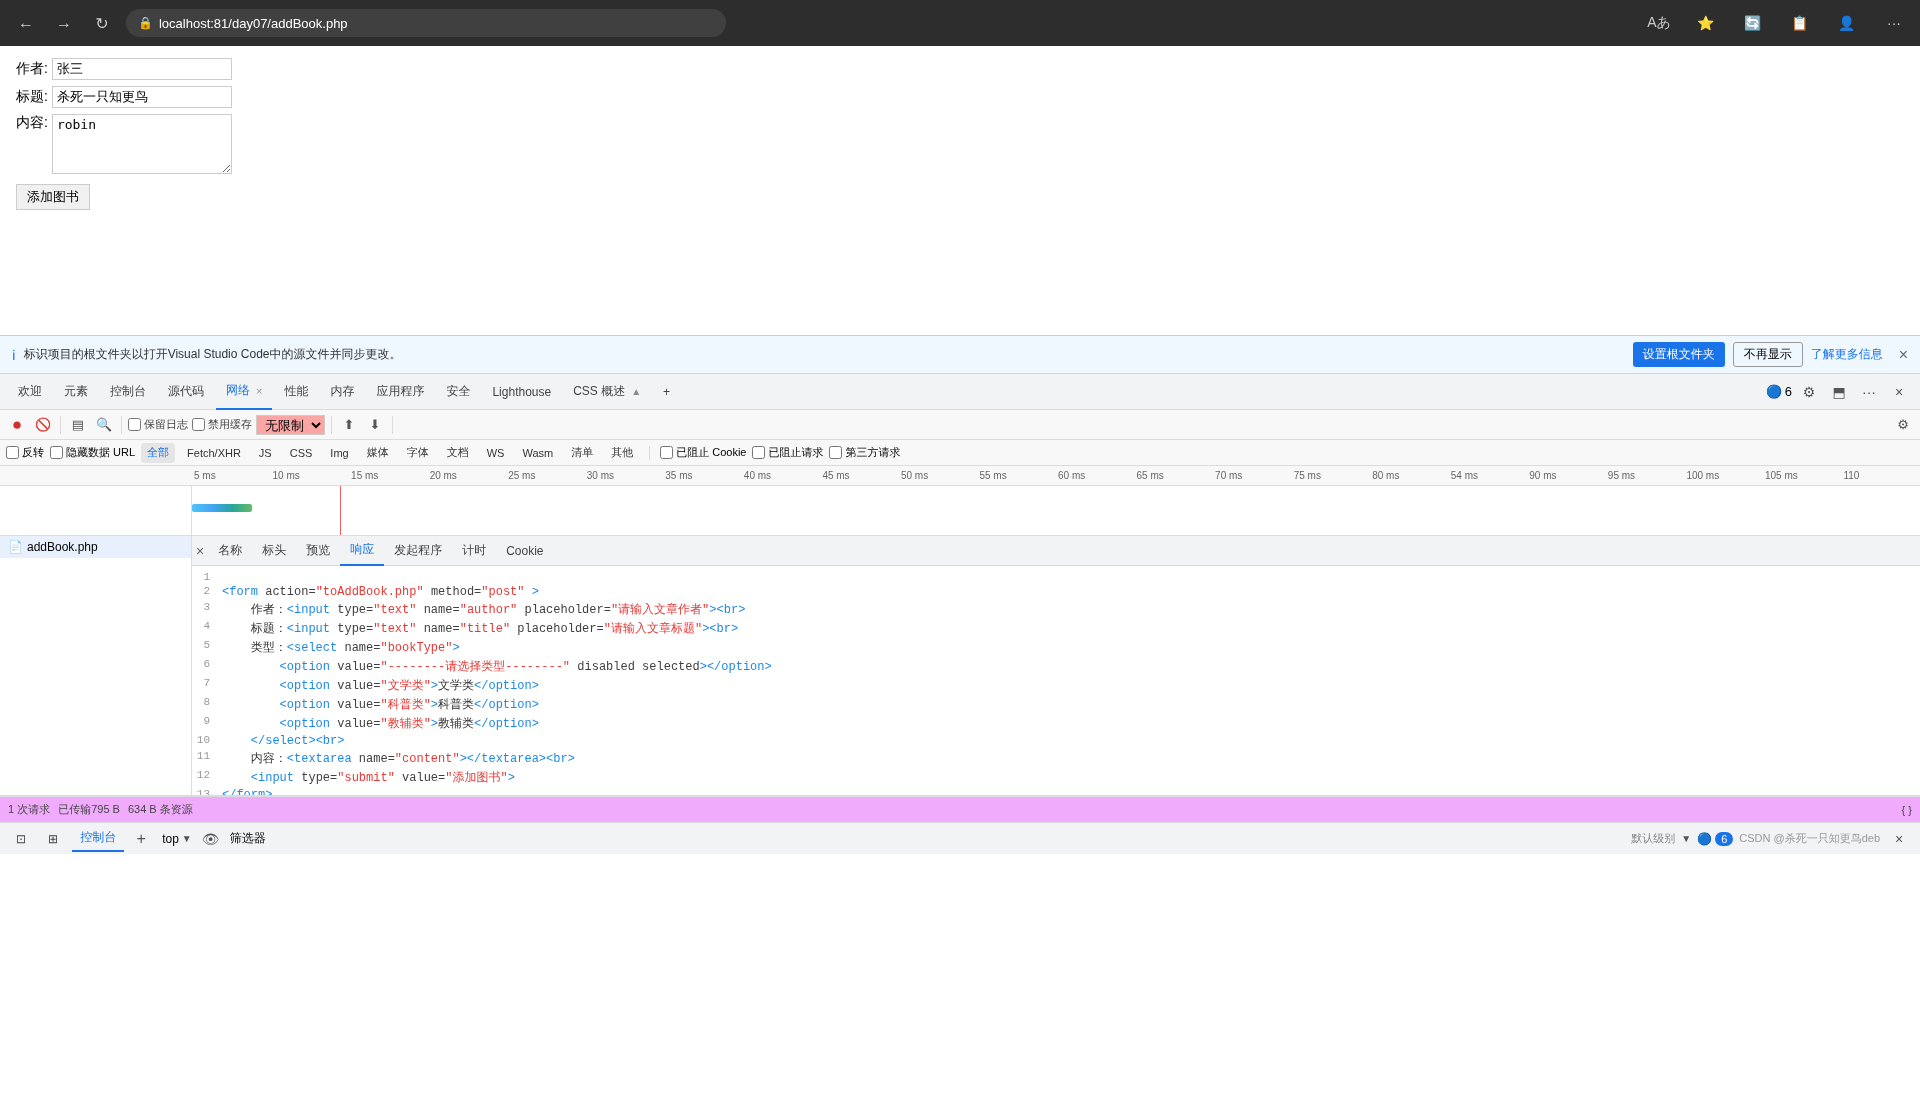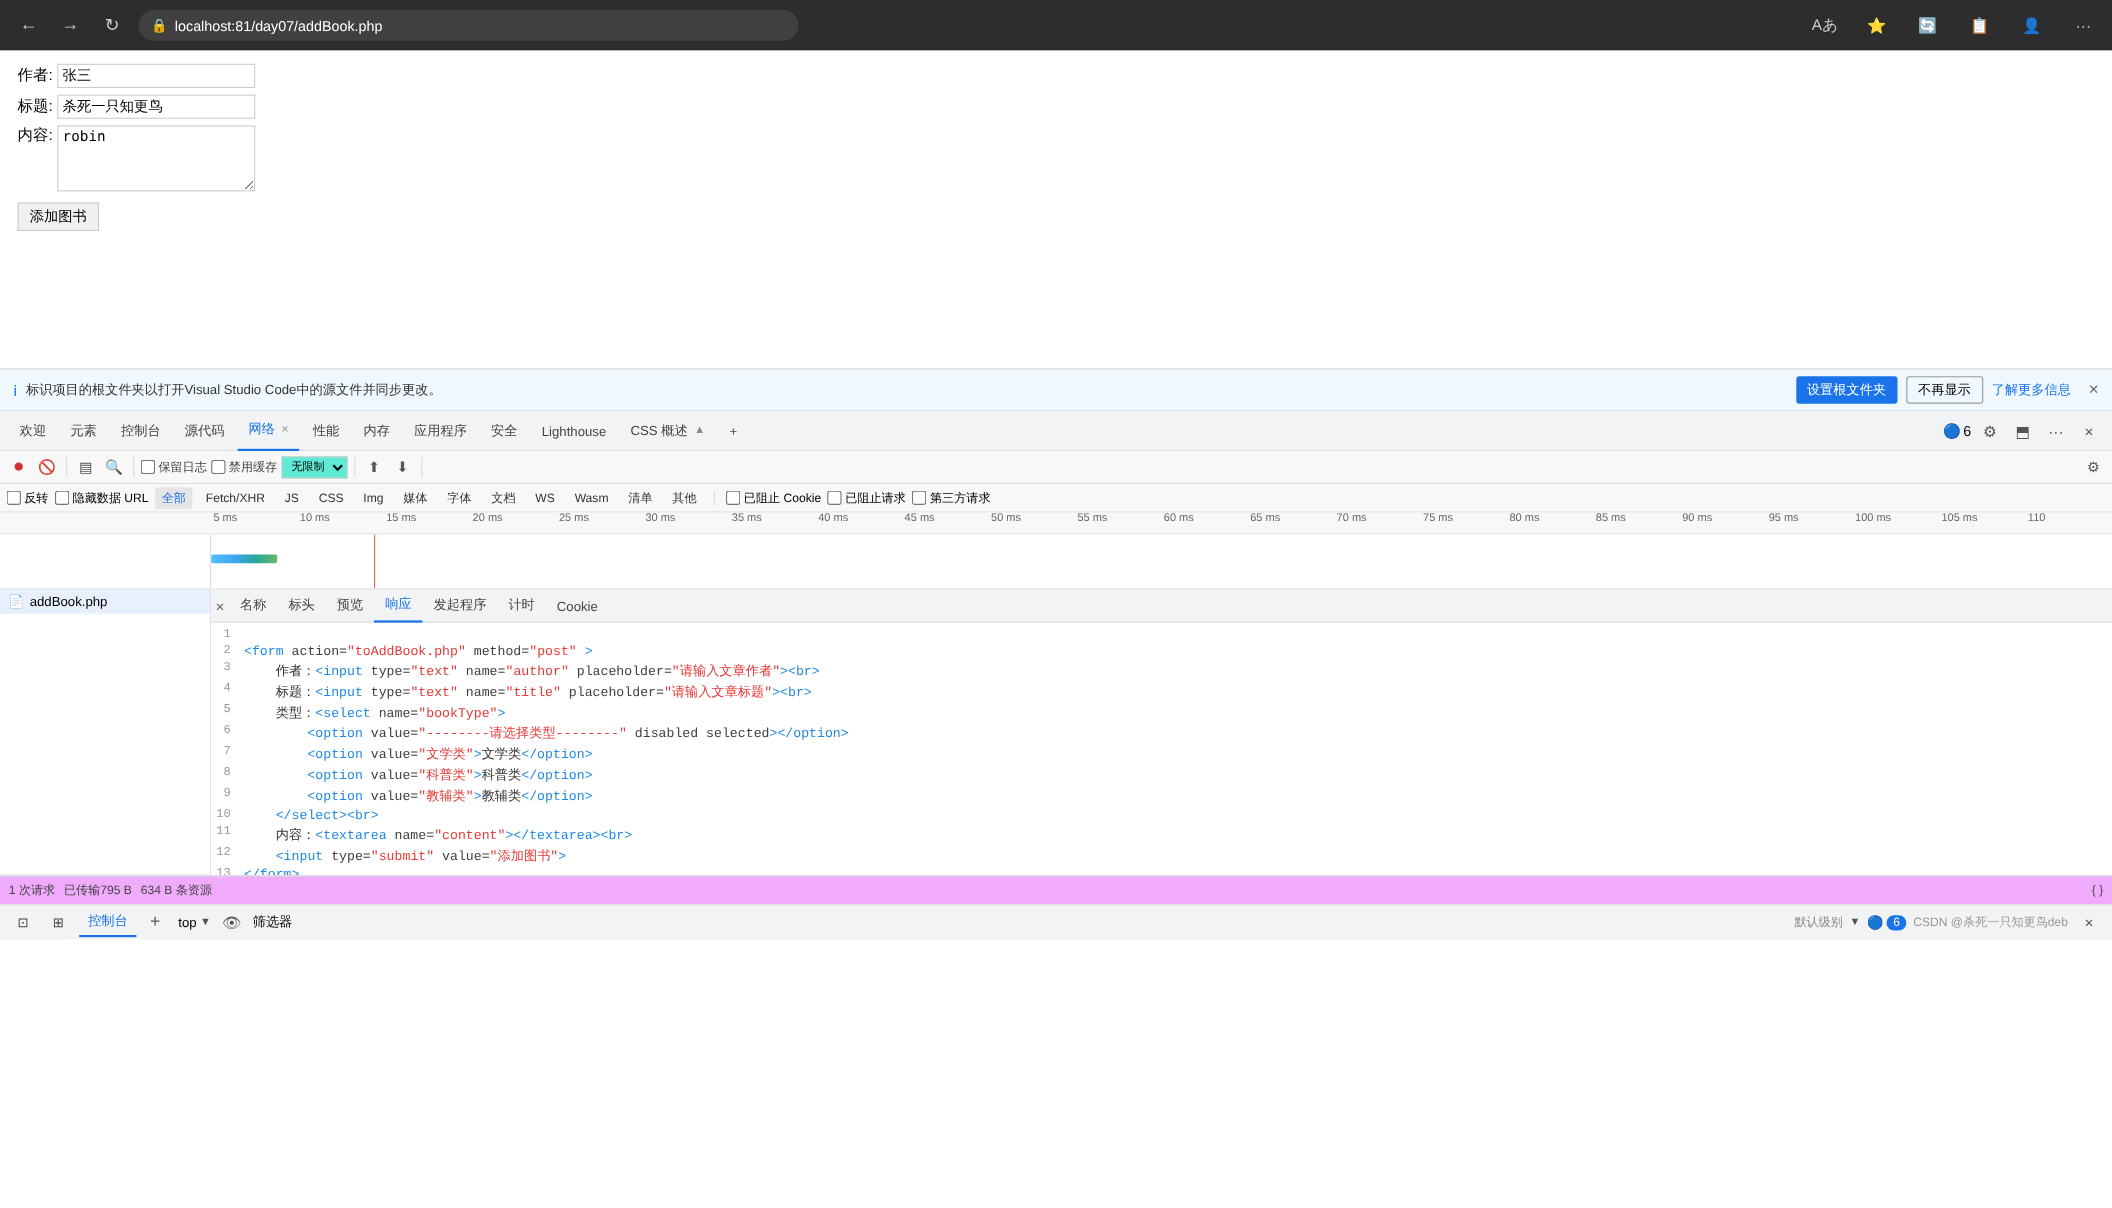--- a/index.html
+++ b/index.html
@@ -209,22 +209,22 @@
       font-size: 13px;
       border-radius: 3px;
       padding: 0;
     }
     .nt-btn.active { color: #d00; }
     .nt-separator { width: 1px; height: 18px; background: #dadce0; margin: 0 2px; }
     .nt-checkbox { font-size: 11px; color: #444; display: flex; align-items: center; gap: 3px; }
     .nt-checkbox input { margin: 0; }
     .nt-select {
       border: 1px solid #ccc;
-      background: #5eead4;
-      font-size: 10px;
+      background: #fca5a5;
+      font-size: 13px;
       padding: 1px 4px;
       height: 20px;
       outline: none;
     }
     .nt-right { margin-left: auto; }
 
     
     .filter-bar {
       background: #f8f8f8;
       border-bottom: 1px solid #dadce0;
@@ -576,38 +576,38 @@
     <span>已阻止请求</span>
   </label>
   <label class="filter-checkbox">
     <input type="checkbox" style="">
     <span>第三方请求</span>
   </label>
 </div>
 
 <div class="timeline-ticks-row">
   <div class="tick-spacer"></div>
-  <div class="tick-labels" style="position:relative;flex:1;display:flex;align-items:flex-start;">
+  <div class="tick-labels" style="position:relative;flex:1;display:flex;align-items:center;">
     <span class="timeline-tick">5 ms</span>
     <span class="timeline-tick">10 ms</span>
     <span class="timeline-tick">15 ms</span>
     <span class="timeline-tick">20 ms</span>
     <span class="timeline-tick">25 ms</span>
     <span class="timeline-tick">30 ms</span>
     <span class="timeline-tick">35 ms</span>
     <span class="timeline-tick">40 ms</span>
     <span class="timeline-tick">45 ms</span>
     <span class="timeline-tick">50 ms</span>
     <span class="timeline-tick">55 ms</span>
     <span class="timeline-tick">60 ms</span>
     <span class="timeline-tick">65 ms</span>
     <span class="timeline-tick">70 ms</span>
     <span class="timeline-tick">75 ms</span>
     <span class="timeline-tick">80 ms</span>
-    <span class="timeline-tick">85 ms</span>
+    <span class="timeline-tick">54 ms</span>
     <span class="timeline-tick">90 ms</span>
     <span class="timeline-tick">95 ms</span>
     <span class="timeline-tick">100 ms</span>
     <span class="timeline-tick">105 ms</span>
     <span class="timeline-tick">110</span>
   </div>
 </div>
 
 <div class="timeline-area">
   <div style="display:flex;height:100%;">

